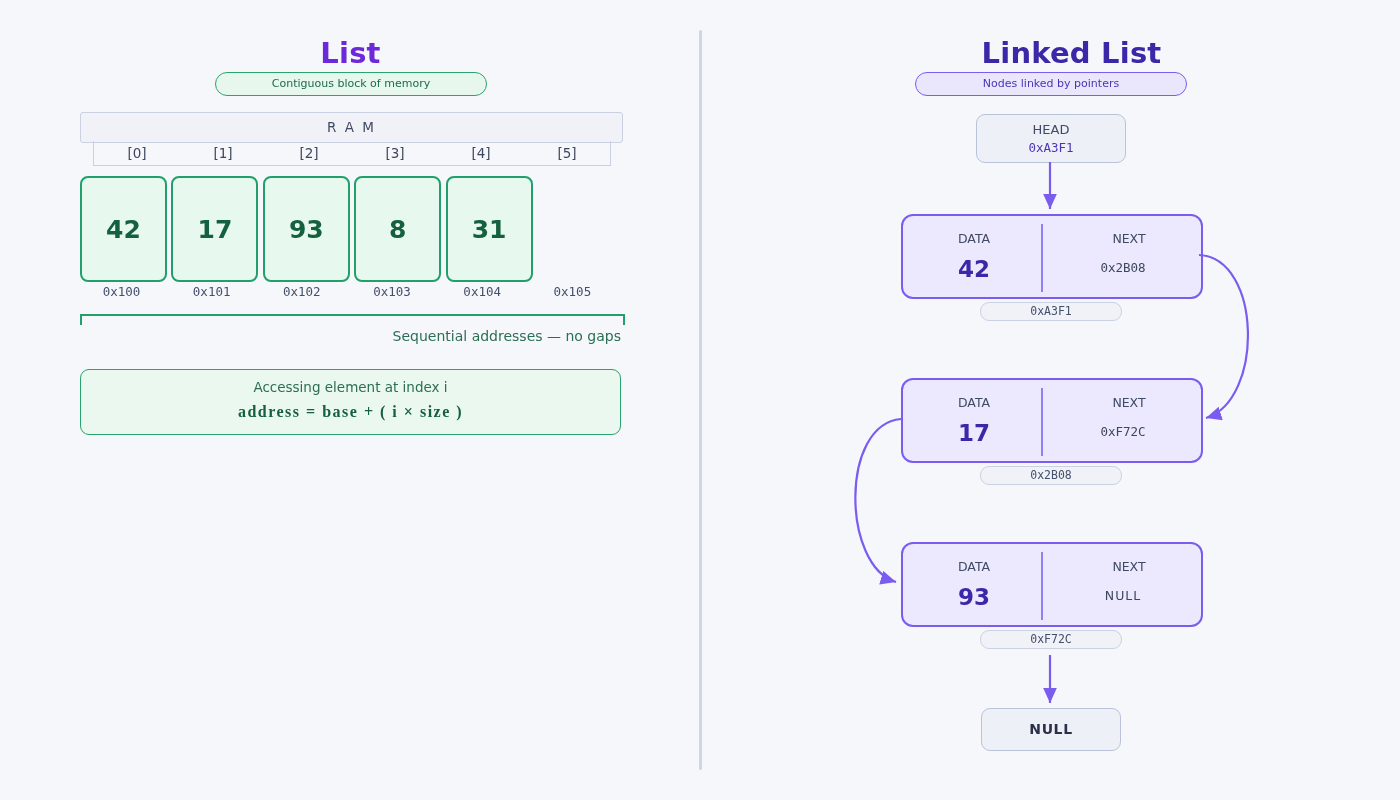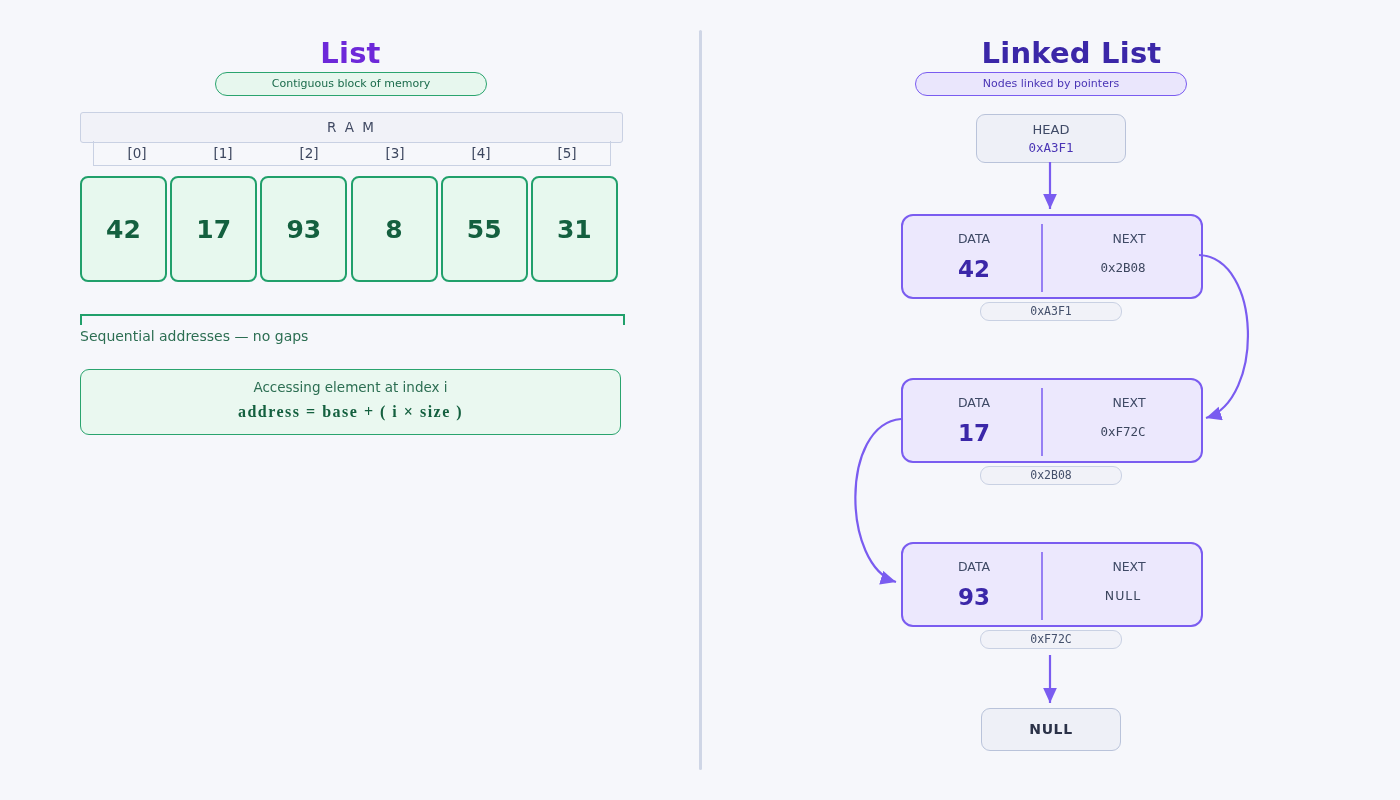--- a/index.html
+++ b/index.html
@@ -75,21 +75,21 @@
   }
 
   
   .bracket{
     left:80px;top:314px;width:541px;height:9px;
     border-top:2px solid #21a06b;
     border-left:2px solid #21a06b;
     border-right:2px solid #21a06b;
   }
   .bracket-label{
-    left:80px;top:328px;width:541px;text-align:left;
+    left:80px;top:328px;width:541px;text-align:right;
     font-size:14px;color:#2c6e52;
   }
 
   
   .formula{
     left:80px;top:369px;width:539px;height:64px;
     background:#eaf8f0;border:1px solid #2aa46e;border-radius:9px;
   }
   .formula-cap{
     position:absolute;left:0;top:9px;width:100%;text-align:center;
@@ -188,27 +188,44 @@
     <div class="cell-wrap">
         <div class="cell">17</div>
       </div>
     <div class="cell-wrap">
         <div class="cell">93</div>
       </div>
     <div class="cell-wrap">
         <div class="cell">8</div>
       </div>
     <div class="cell-wrap">
-        <div class="cell">55</div>
-      </div>
-    <div class="cell-wrap">
         <div class="cell">31</div>
       </div>
   </div>
 
+  <div class="abs addr-row">
+    <div class="addr-wrap">
+        <div class="addr">0x100</div>
+      </div>
+    <div class="addr-wrap">
+        <div class="addr">0x101</div>
+      </div>
+    <div class="addr-wrap">
+        <div class="addr">0x102</div>
+      </div>
+    <div class="addr-wrap">
+        <div class="addr">0x103</div>
+      </div>
+    <div class="addr-wrap">
+        <div class="addr">0x104</div>
+      </div>
+    <div class="addr-wrap">
+        <div class="addr">0x105</div>
+      </div>
+  </div>
 
   <div class="abs bracket"></div>
   <div class="abs bracket-label">Sequential addresses — no gaps</div>
 
   <div class="abs formula">
     <div class="formula-cap">Accessing element at index  i</div>
     <div class="formula-eq">address = base + ( i × size )</div>
   </div>
 
   <div class="abs title right">Linked List</div>

